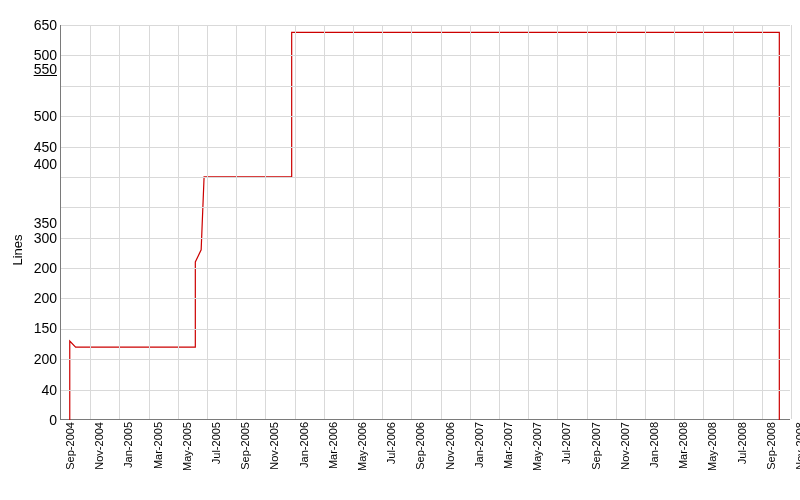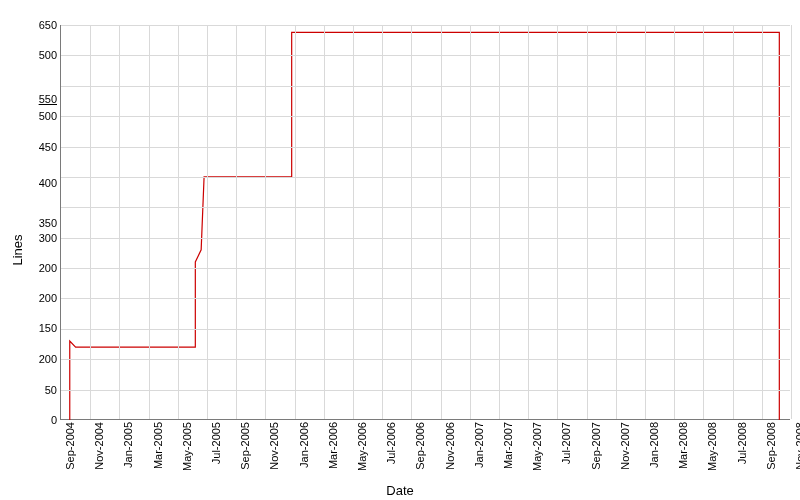--- a/index.html
+++ b/index.html
@@ -66,21 +66,21 @@
     top: 0;
     bottom: 0;
     border-left: 1px solid #d9d9d9;
     width: 0;
   }
   .ytick {
     position: absolute;
     right: 743px;
     width: 50px;
     text-align: right;
-    font-size: 11px;
+    font-size: 14px;
     color: #000;
     transform: translateY(-50%);
   }
   .xtick {
     position: absolute;
     top: 422px;
     font-size: 11px;
     color: #000;
     transform-origin: left top;
     transform: rotate(-90deg);
@@ -95,21 +95,20 @@
     width: 100%;
     height: 100%;
     overflow: visible;
   }
 </style>
 </head>
 <body>
 
 <div class="chart-container">
   <div class="ylabel">Lines</div>
-  <div class="xlabel">Date</div>
   <div class="plot">
     <svg class="line">
       <polyline id="series-path" fill="none" stroke="#cc0000" stroke-width="1.2" points="8.76,395 8.76,316 14.6,322.0769230769231 134.32,322.0769230769231 134.32,237 140.16,224.84615384615384 143.08,151.9230769230769 230.68,151.9230769230769 230.68,7.292307692307702 718.32,7.292307692307702 718.32,395"></polyline>
     </svg>
   <div class="grid-h" style="top: 364.615px;"></div>
       <div class="grid-h" style="top: 334.231px;"></div>
       <div class="grid-h" style="top: 303.846px;"></div>
       <div class="grid-h" style="top: 273.462px;"></div>
       <div class="grid-h" style="top: 243.077px;"></div>
       <div class="grid-h" style="top: 212.692px;"></div>
@@ -140,31 +139,31 @@
       <div class="grid-v" style="left: 525.6px;"></div>
       <div class="grid-v" style="left: 554.8px;"></div>
       <div class="grid-v" style="left: 584px;"></div>
       <div class="grid-v" style="left: 613.2px;"></div>
       <div class="grid-v" style="left: 642.4px;"></div>
       <div class="grid-v" style="left: 671.6px;"></div>
       <div class="grid-v" style="left: 700.8px;"></div>
       <div class="grid-v" style="left: 730px;"></div>
     </div>
 <div class="ytick" style="top: 420px;">0</div>
-    <div class="ytick" style="top: 389.615px;">50</div>
+    <div class="ytick" style="top: 389.615px;">40</div>
     <div class="ytick" style="top: 359.231px;">200</div>
     <div class="ytick" style="top: 328px;">150</div>
     <div class="ytick" style="top: 298.462px;">200</div>
     <div class="ytick" style="top: 268.077px;">200</div>
     <div class="ytick" style="top: 237.692px;">300</div>
     <div class="ytick" style="top: 223px;">350</div>
-    <div class="ytick" style="top: 183px;">400</div>
+    <div class="ytick" style="top: 164px;">400</div>
     <div class="ytick" style="top: 146.538px;">450</div>
     <div class="ytick" style="top: 116.154px;">500</div>
-    <div class="ytick" style="top: 99px; text-decoration: underline;">550</div>
+    <div class="ytick" style="top: 69px; text-decoration: underline;">550</div>
     <div class="ytick" style="top: 55.3846px;">500</div>
     <div class="ytick" style="top: 25px;">650</div>
     <div class="xtick" style="left: 64px; top: 482px;">Sep-2004</div>
     <div class="xtick" style="left: 93.2px; top: 482px;">Nov-2004</div>
     <div class="xtick" style="left: 122.4px; top: 482px;">Jan-2005</div>
     <div class="xtick" style="left: 151.6px; top: 482px;">Mar-2005</div>
     <div class="xtick" style="left: 180.8px; top: 482px;">May-2005</div>
     <div class="xtick" style="left: 210px; top: 482px;">Jul-2005</div>
     <div class="xtick" style="left: 239.2px; top: 482px;">Sep-2005</div>
     <div class="xtick" style="left: 268.4px; top: 482px;">Nov-2005</div>

